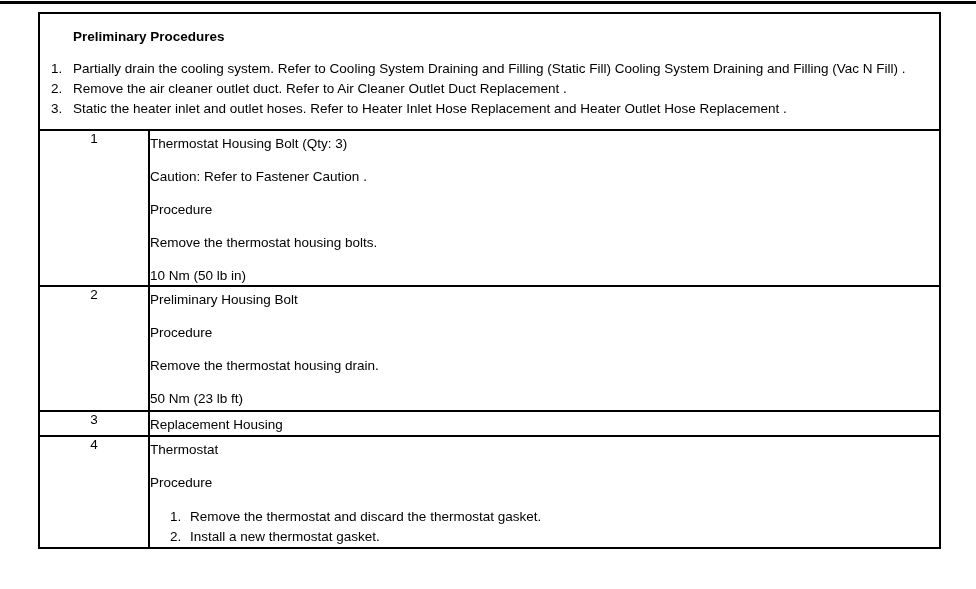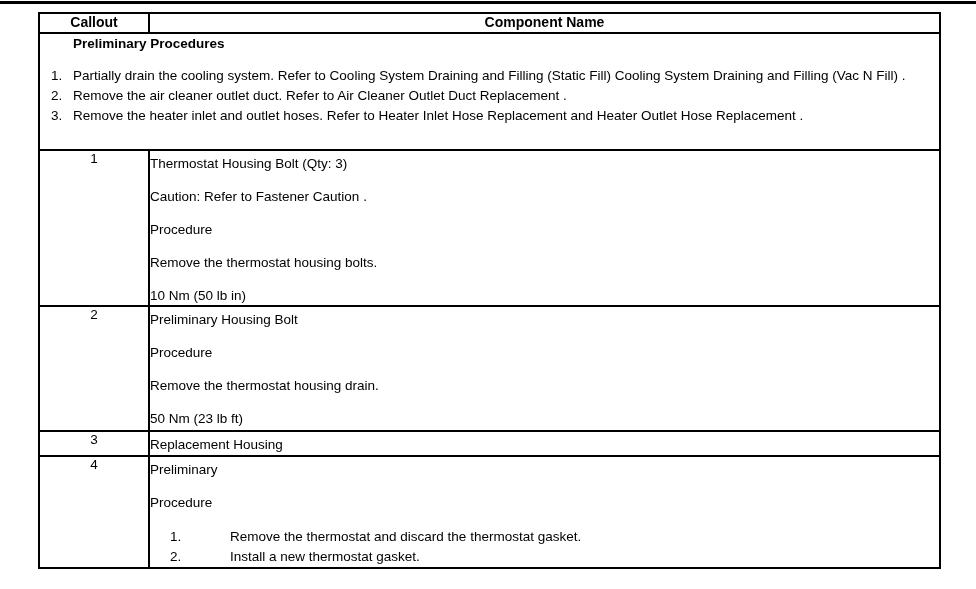--- a/index.html
+++ b/index.html
@@ -44,62 +44,58 @@
   }
   td.content-cell { padding: 2px 6px 2px 4px; }
   td.content-cell p { margin: 4px 0 16px; line-height: 17px; }
   td.content-cell p:last-child { margin-bottom: 0; }
   .b { font-weight: normal; }
 
   td.prelim-cell { padding: 2px 6px 2px 2px; }
   .prelim-title {
     font-weight: bold;
     line-height: 17px;
-    margin: 1px 0 14px 33px;
+    margin: 14px 0 14px 33px;
   }
   .pstep { display: flex; line-height: 20px; padding-left: 11px; }
   .pstep-num { flex: 0 0 22px; }
   .pstep-text { flex: 1 1 auto; }
 
   .r4-component { margin: 0 0 15px; line-height: 17px; }
   .r4-proc { margin: 0 0 10px 30px; line-height: 17px; }
   .rstep { display: flex; line-height: 20px; padding-left: 20px; }
   .rstep-num { flex: 0 0 20px; }
-  .rstep-text { flex: 1 1 auto; margin-left: 40px; }
+  .rstep-text { flex: 1 1 auto; }
 </style>
 </head>
 <body>
 
 <div class="top-rule"></div>
 
 <table class="doc">
   <colgroup>
     <col style="width:110px">
     <col>
   </colgroup>
   <tbody>
-    <tr>
-      <th class="hdr">Callout</th>
-      <th class="hdr">Component Name</th>
-    </tr>
 
     <tr style="height:117px;">
       <td class="prelim-cell" colspan="2">
         <div class="prelim-title">Preliminary Procedures</div>
         <div class="pstep">
           <span class="pstep-num">1.</span>
           <span class="pstep-text">Partially drain the cooling system. Refer to Cooling System Draining and Filling (Static Fill) Cooling System Draining and Filling (Vac N Fill) .</span>
         </div>
         <div class="pstep">
           <span class="pstep-num">2.</span>
           <span class="pstep-text">Remove the air cleaner outlet duct. Refer to Air Cleaner Outlet Duct Replacement .</span>
         </div>
         <div class="pstep">
           <span class="pstep-num">3.</span>
-          <span class="pstep-text">Remove the heater inlet and outlet hoses. Refer to Heater Inlet Hose Replacement and Heater Outlet Hose Replacement .</span>
+          <span class="pstep-text">Static the heater inlet and outlet hoses. Refer to Heater Inlet Hose Replacement and Heater Outlet Hose Replacement .</span>
         </div>
       </td>
     </tr>
 
     <tr style="height:156px;">
       <td class="callout-cell">1</td>
       <td class="content-cell">
         <p>Thermostat Housing Bolt (Qty: 3)</p>
         <p><span class="b">Caution:</span><span> Refer to Fastener Caution .</span></p>
         <p class="b">Procedure</p>
@@ -121,21 +117,21 @@
     <tr style="height:25px;">
       <td class="callout-cell">3</td>
       <td class="content-cell">
         <p>Replacement Housing</p>
       </td>
     </tr>
 
     <tr style="height:110px;">
       <td class="callout-cell">4</td>
       <td class="content-cell">
-        <p class="r4-component">Preliminary</p>
+        <p class="r4-component">Thermostat</p>
         <p class="b r4-proc">Procedure</p>
         <div class="rstep">
           <span class="rstep-num">1.</span>
           <span class="rstep-text">Remove the thermostat and discard the thermostat gasket.</span>
         </div>
         <div class="rstep">
           <span class="rstep-num">2.</span>
           <span class="rstep-text">Install a new thermostat gasket.</span>
         </div>
       </td>

